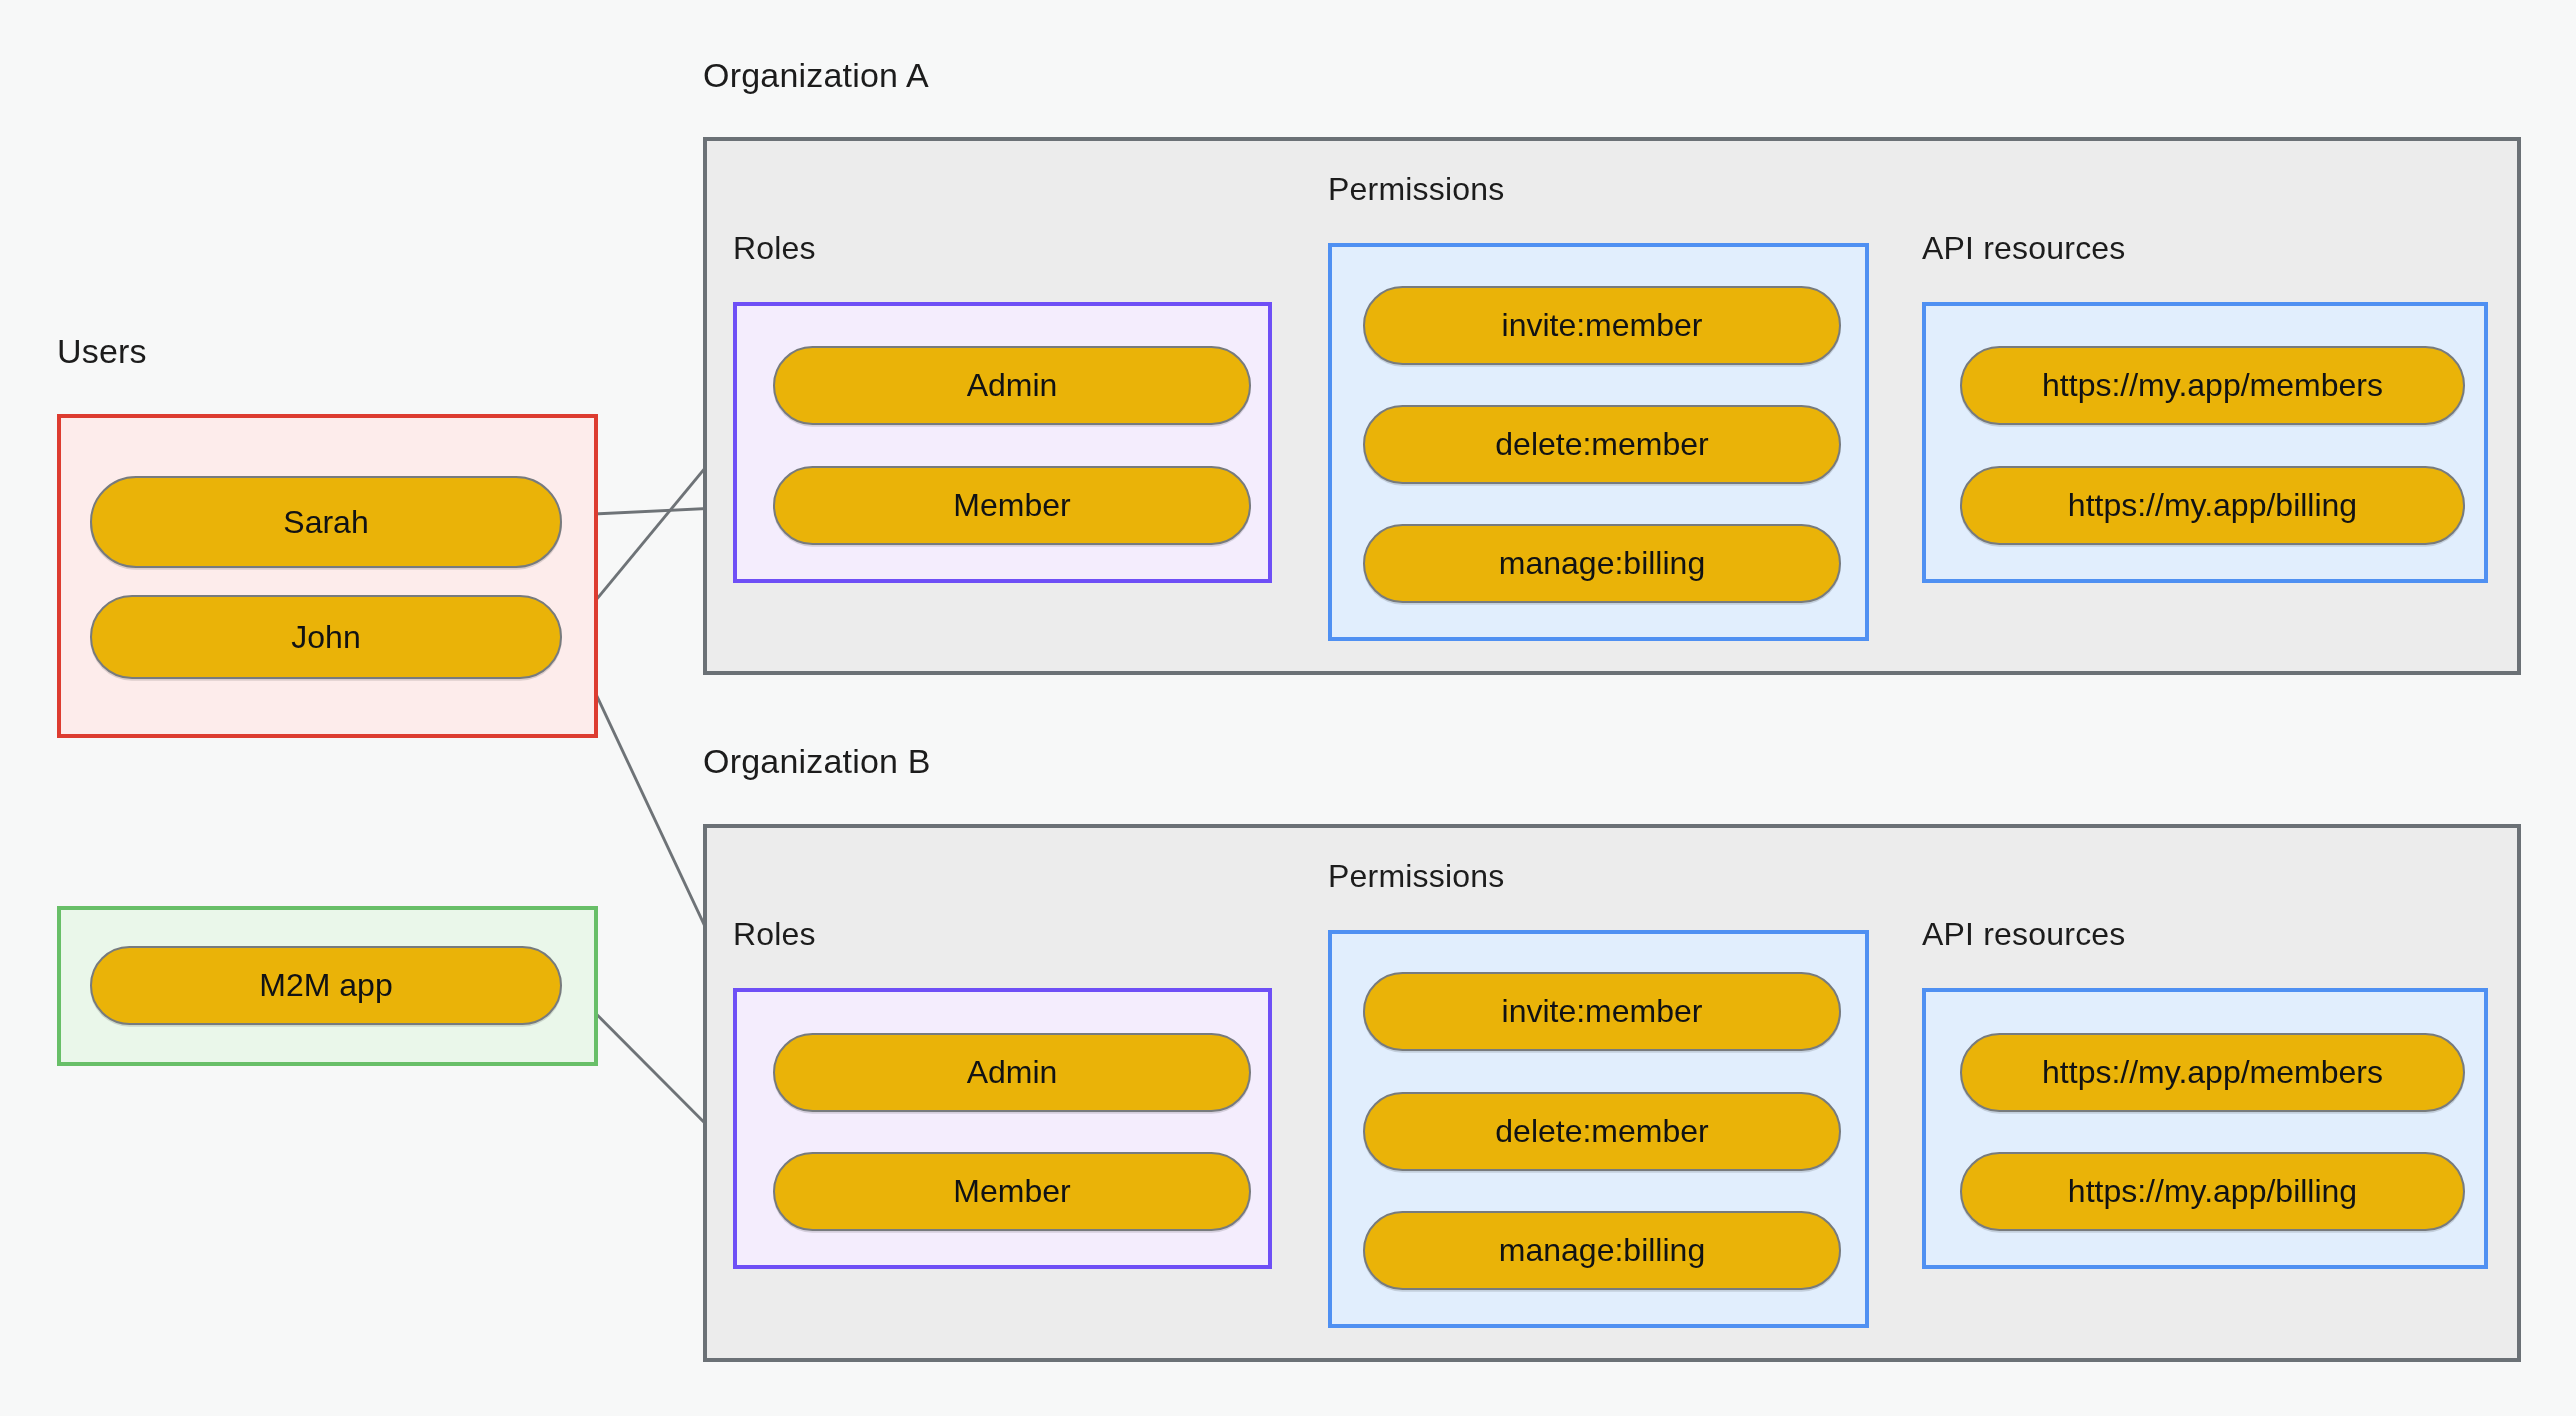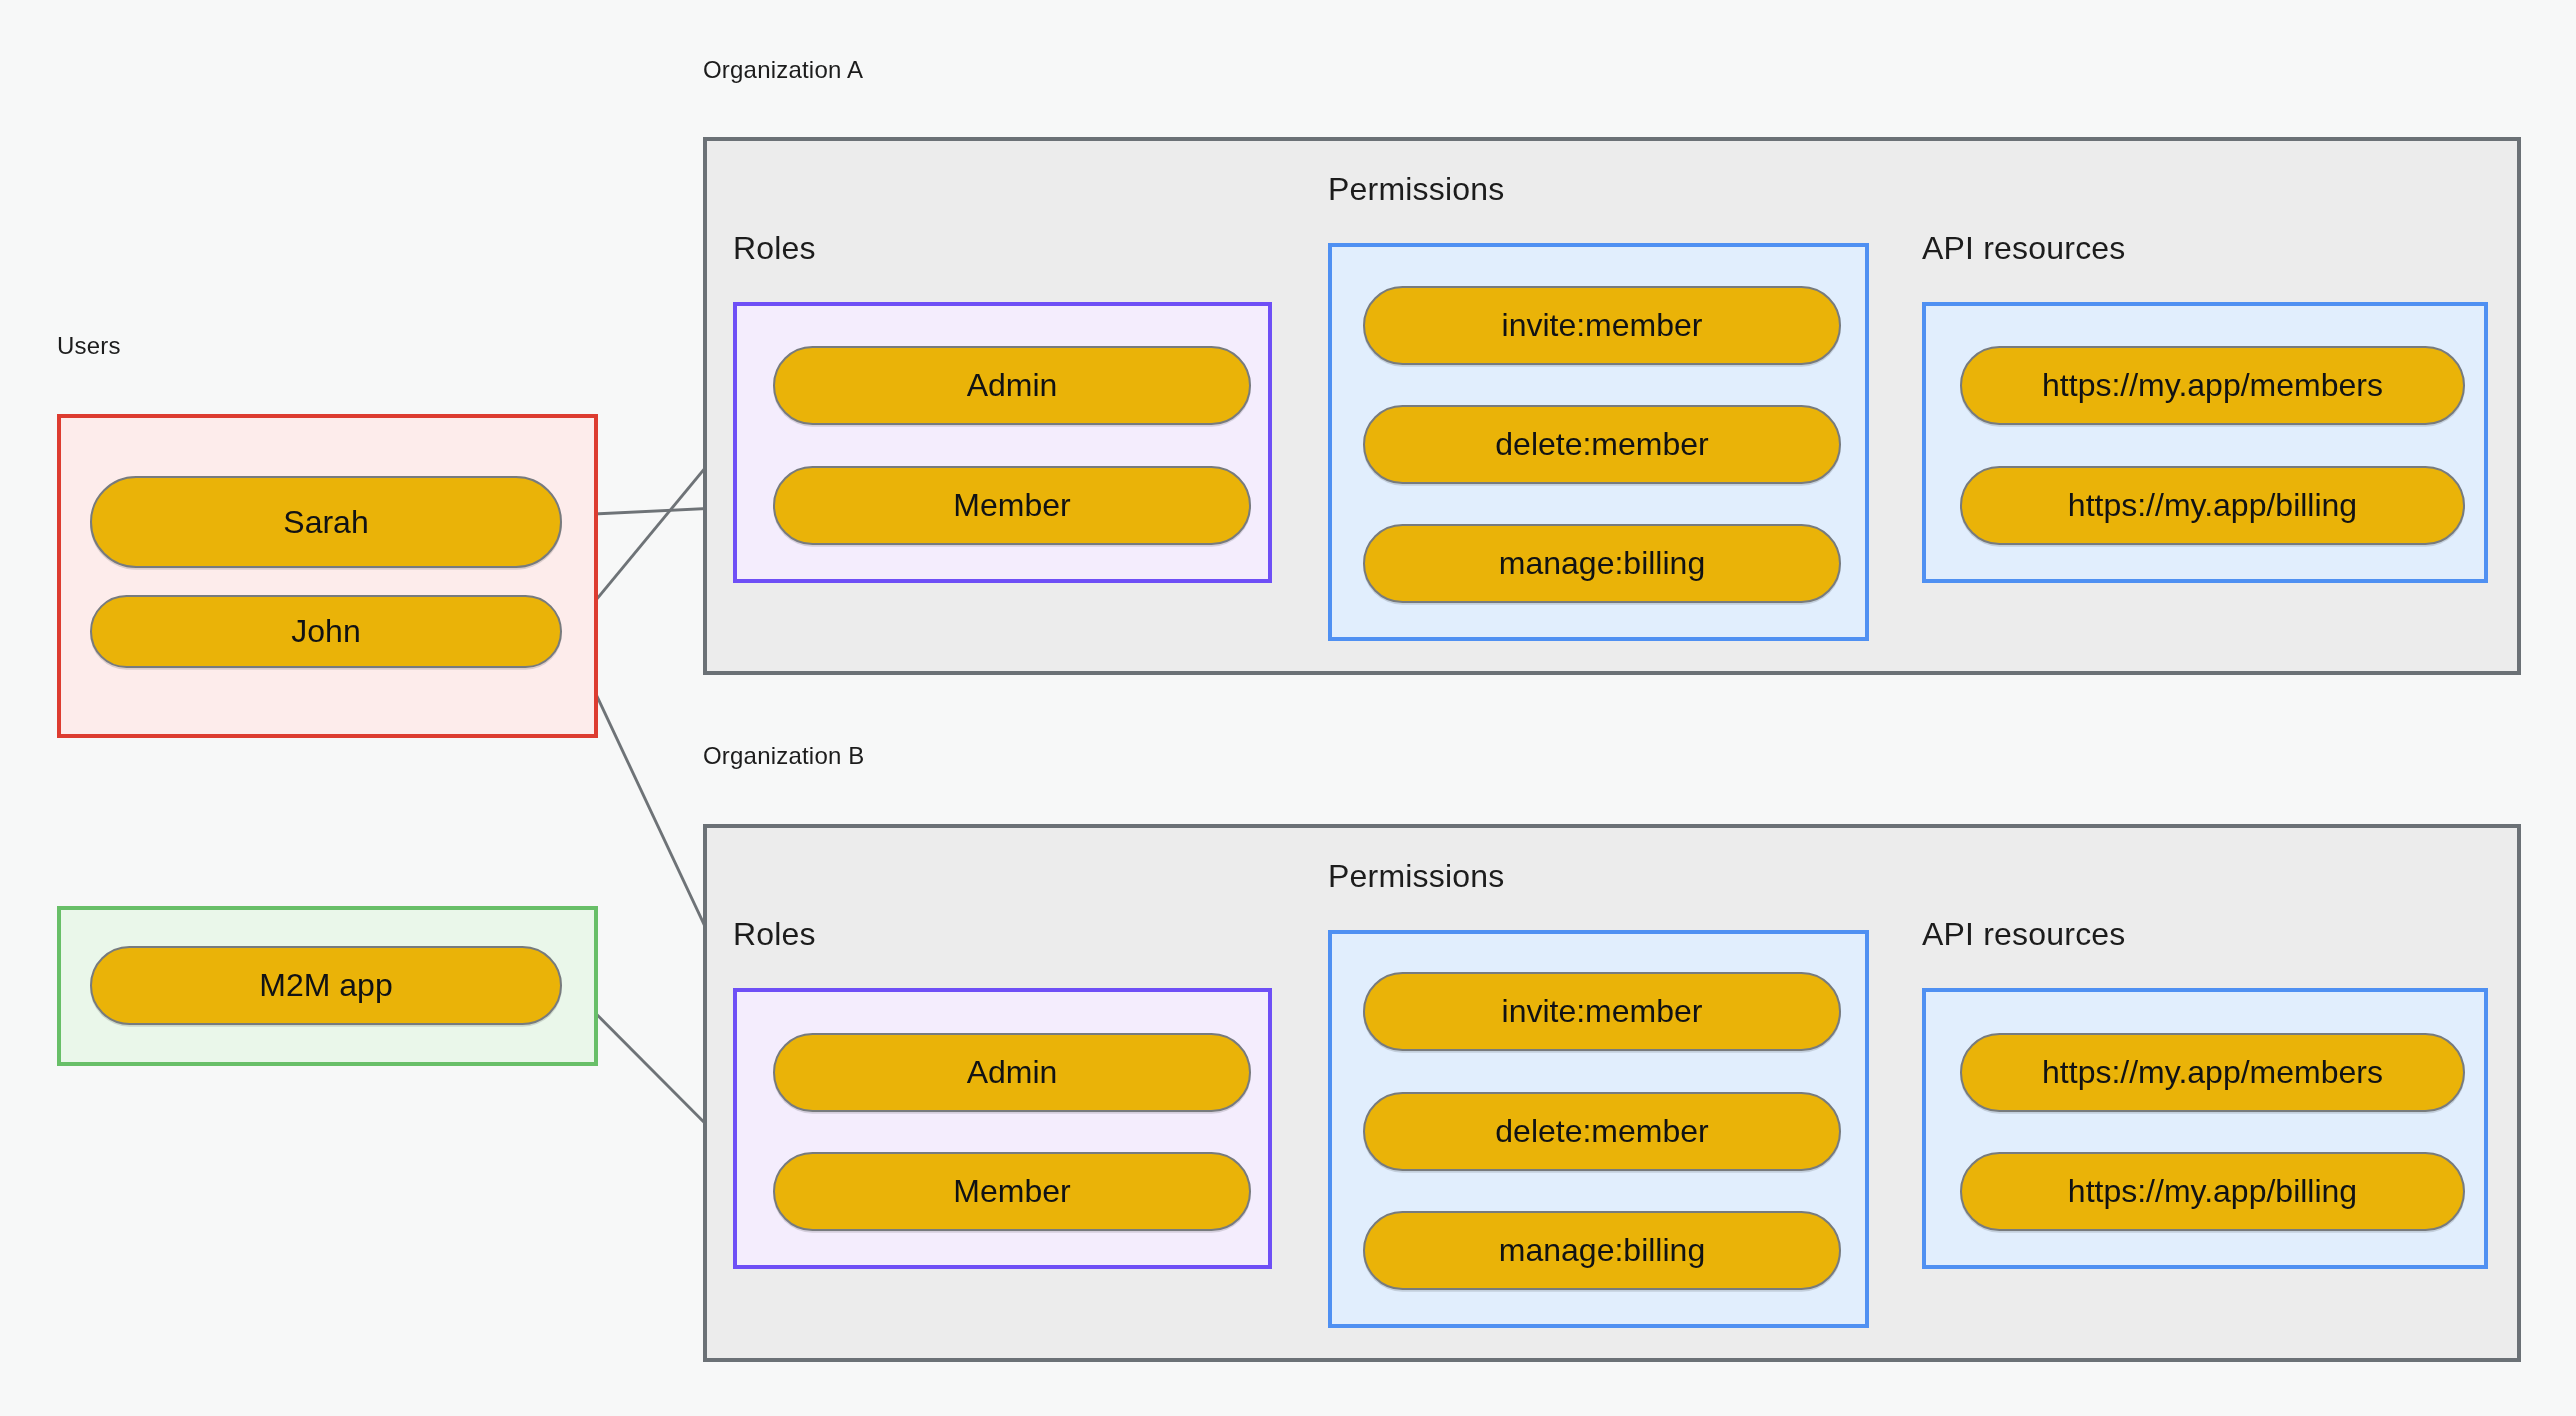--- a/index.html
+++ b/index.html
@@ -13,21 +13,21 @@
   #stage {
     position: relative;
     width: 2576px;
     height: 1416px;
     background: #f7f8f8;
   }
 
   
   .group-label {
     position: absolute;
-    font-size: 24px;
+    font-size: 34px;
     color: #1c1c1c;
     font-weight: 400;
     letter-spacing: 0.2px;
     white-space: nowrap;
   }
 
   
   .box {
     position: absolute;
     border-style: solid;
@@ -126,21 +126,21 @@
 
     <circle cx="2175" cy="428" r="11"></circle>
     <circle cx="2175" cy="561" r="11"></circle>
     <circle cx="2175" cy="1190" r="11"></circle>
     <circle cx="2175" cy="1323" r="11"></circle>
   </svg>
 
   <div class="group-label" style="left:57px; top:332px;">Users</div>
   <div class="box users" style="left:57px; top:414px; width:541px; height:324px;"></div>
   <div class="pill" style="left:90px; top:476px; width:472px; height:92px;">Sarah</div>
-  <div class="pill" style="left:90px; top:595px; width:472px; height:73px;">John</div>
+  <div class="pill" style="left:90px; top:595px; width:472px; height:84px;">John</div>
 
   <div class="box m2m" style="left:57px; top:906px; width:541px; height:160px;"></div>
   <div class="pill" style="left:90px; top:946px; width:472px; height:79px;">M2M app</div>
 
   <div class="group-label" style="left:703px; top:56px;">Organization A</div>
   <div class="box org" style="left:703px; top:137px; width:1818px; height:538px;"></div>
 
   <div class="group-label" style="left:733px; top:230px; font-size:32px;">Roles</div>
   <div class="box roles" style="left:733px; top:302px; width:539px; height:281px;"></div>
   <div class="pill" style="left:773px; top:346px; width:478px; height:79px;">Admin</div>

